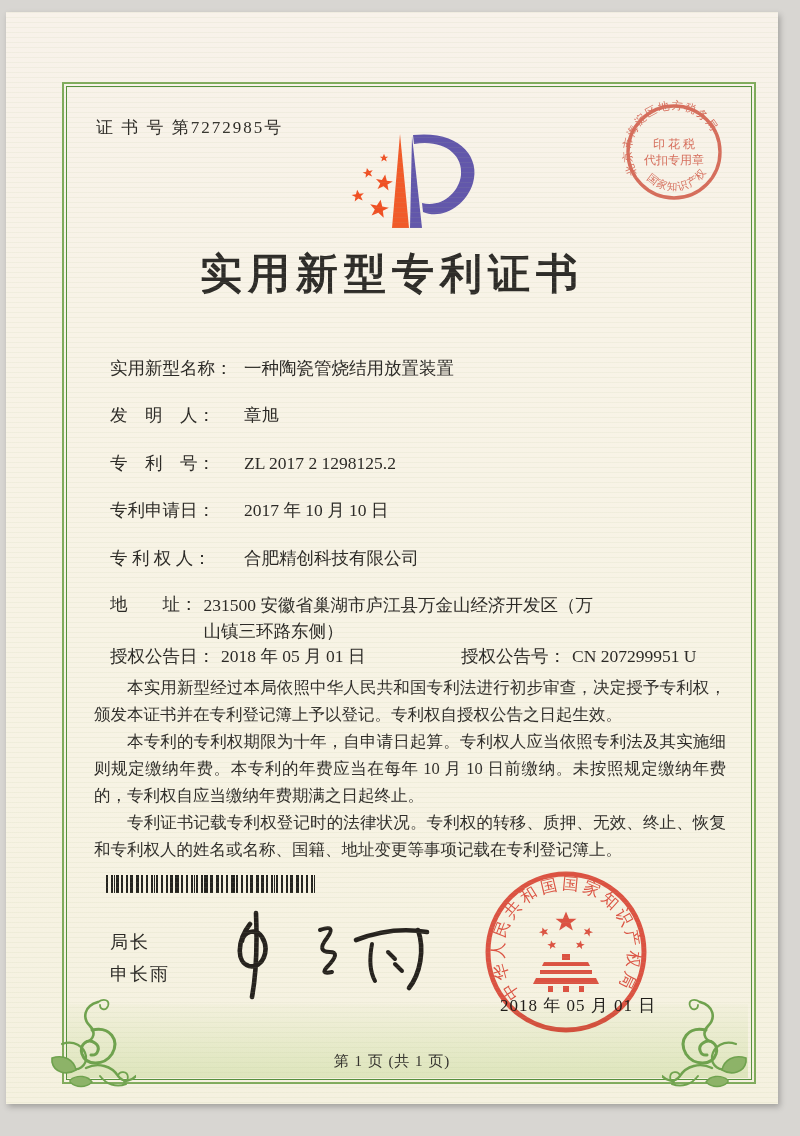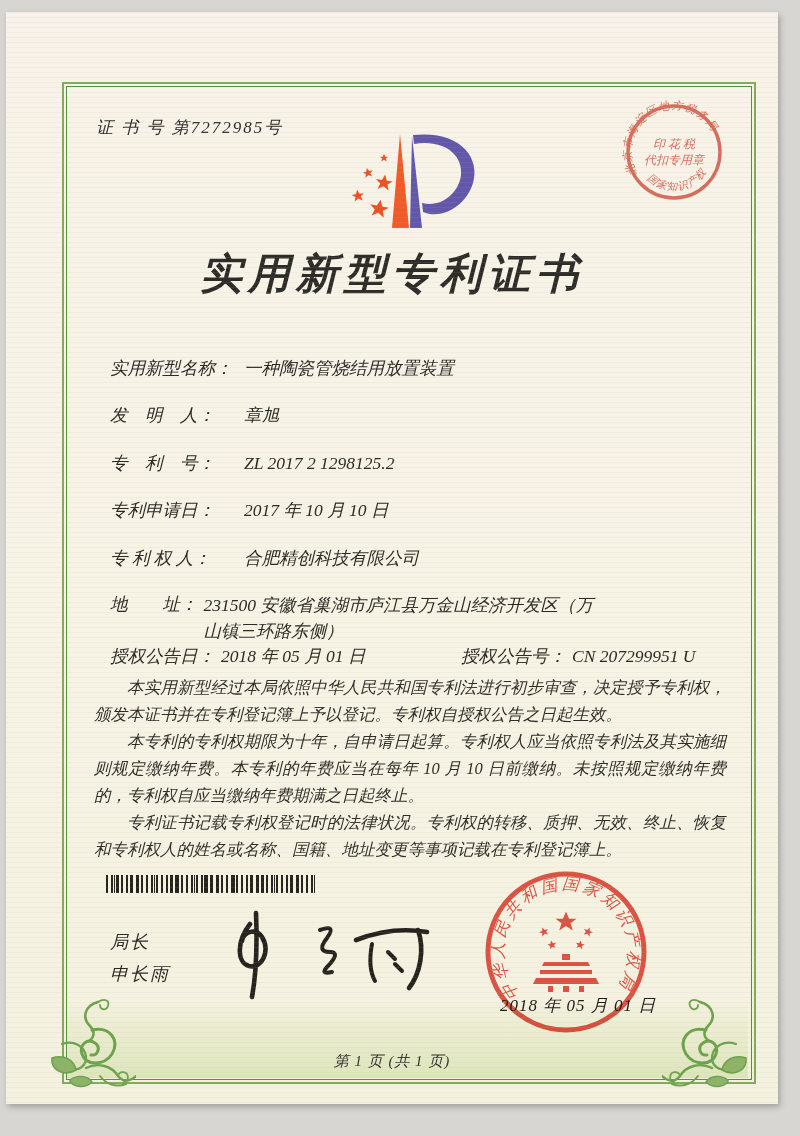--- a/index.html
+++ b/index.html
@@ -1,21 +1,21 @@
 <!DOCTYPE html>
 <html><head>
 <meta charset="utf-8">
 <style>
   html,body{margin:0;padding:0;}
   body{
     width:800px;height:1136px;overflow:hidden;
     background:#d8d6d2;
     font-family:"Liberation Serif","DejaVu Serif",serif;
   }
-  .photo{position:relative;width:800px;height:1132px;font-style:italic;}
+  .photo{position:relative;width:800px;height:1132px;}
   .page{
     position:absolute;left:6px;top:12px;right:22px;bottom:28px;
     background:linear-gradient(180deg,#f8f2ea 0%,#f8f3e7 28%,#f7f3e4 70%,#f5f1e0 100%);
     box-shadow:2px 3px 6px rgba(0,0,0,.25);
   }
   .page::after{
     content:"";position:absolute;inset:0;pointer-events:none;
     background:repeating-linear-gradient(180deg,rgba(170,190,135,.10) 0 1px,transparent 1px 5px);
   }
   .frame{

